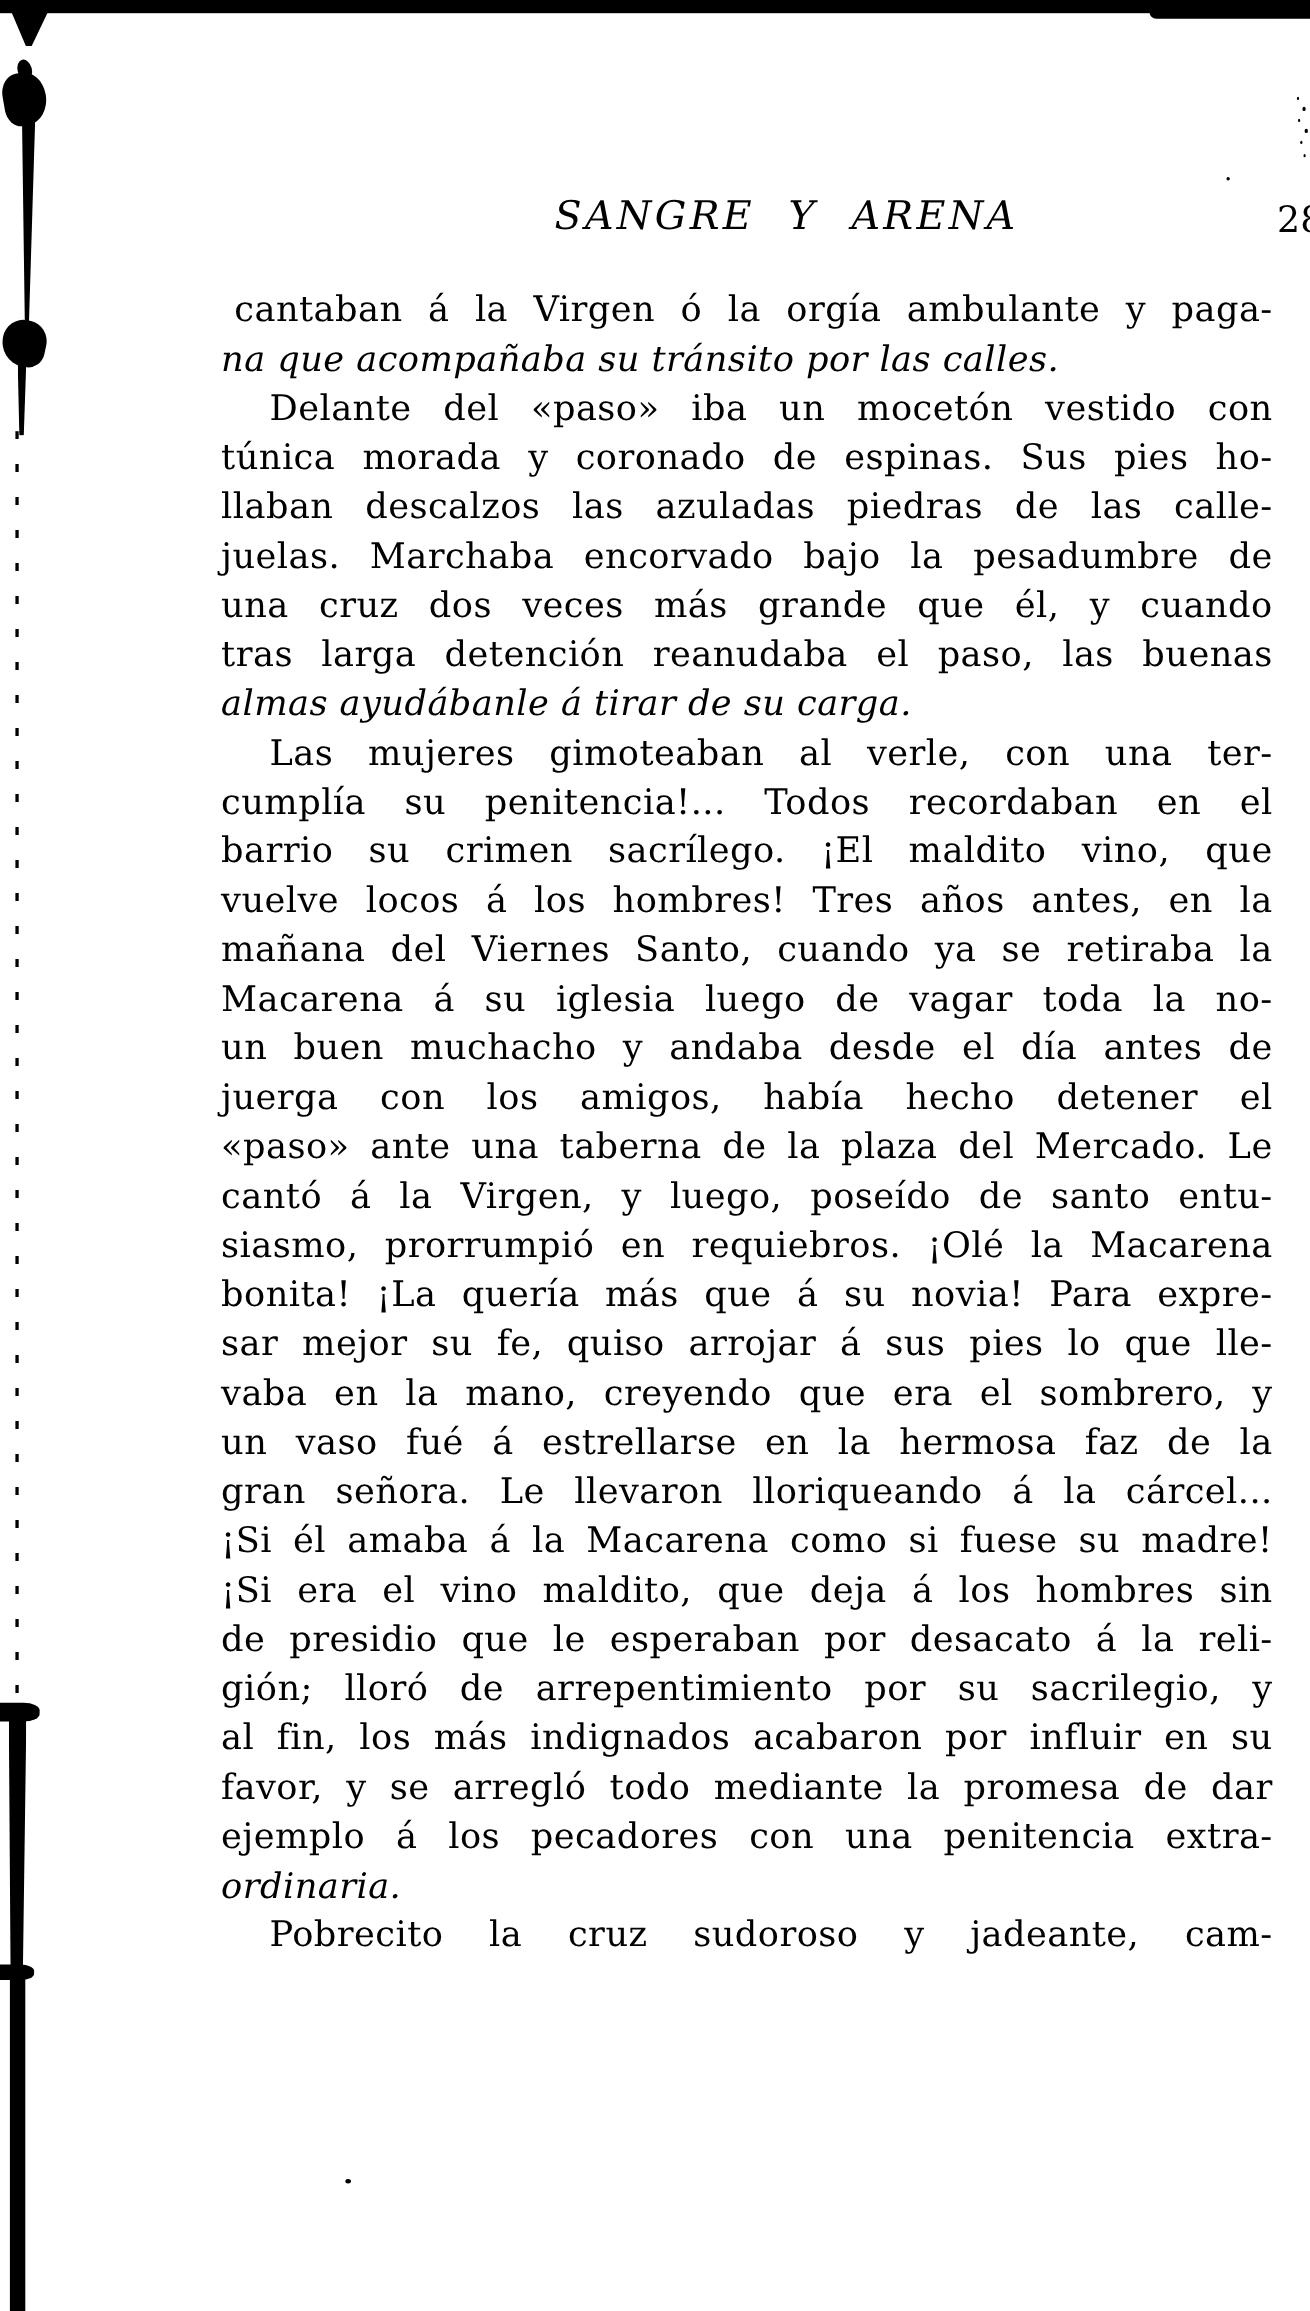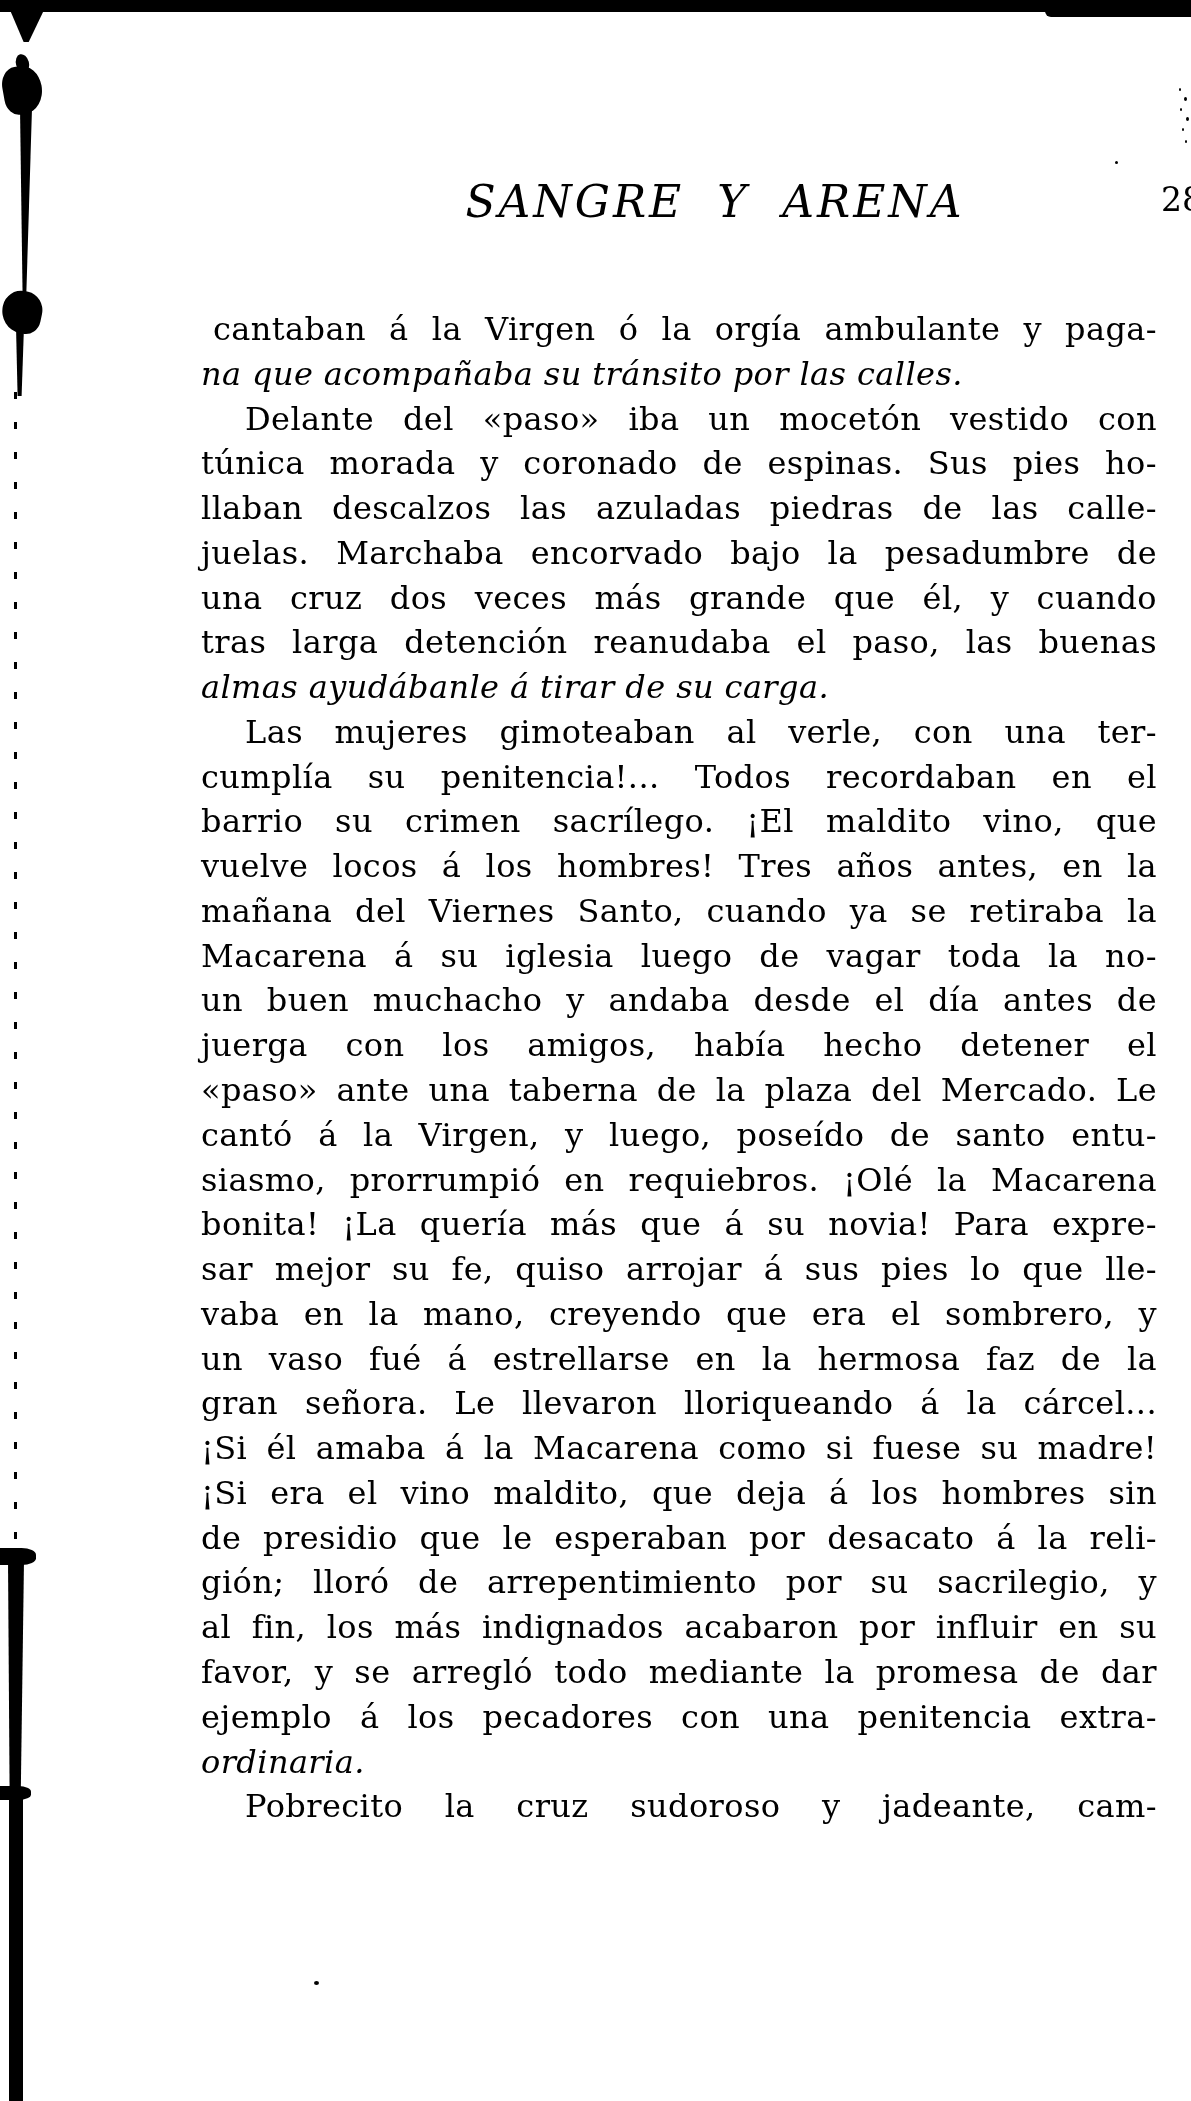--- a/index.html
+++ b/index.html
@@ -9,32 +9,32 @@
     position:relative;
     overflow:hidden;
     font-family:"DejaVu Serif", serif;
     color:#000;
   }
   
   .page-header-title{
     position:absolute;left:450px;top:176px;width:530px;
     text-align:center;
     font-style:italic;
-    font-size:44px;
+    font-size:36px;
     letter-spacing:3px;
     word-spacing:16px;
     white-space:nowrap;
   }
   .page-number{
     position:absolute;left:1144px;top:180px;width:80px;
     text-align:right;
     font-size:33px;
   }
   .textblock{
-    position:absolute;left:201px;top:259px;width:956px;margin-top:48px;
+    position:absolute;left:201px;top:259px;width:956px;
   }
   .ln{
     font-size:32px;
     line-height:44.78px;
     height:44.78px;
     text-align:justify;
     text-align-last:justify;
     letter-spacing:0.4px;
   }
   .ln.end{text-align-last:left;font-style:italic;}

